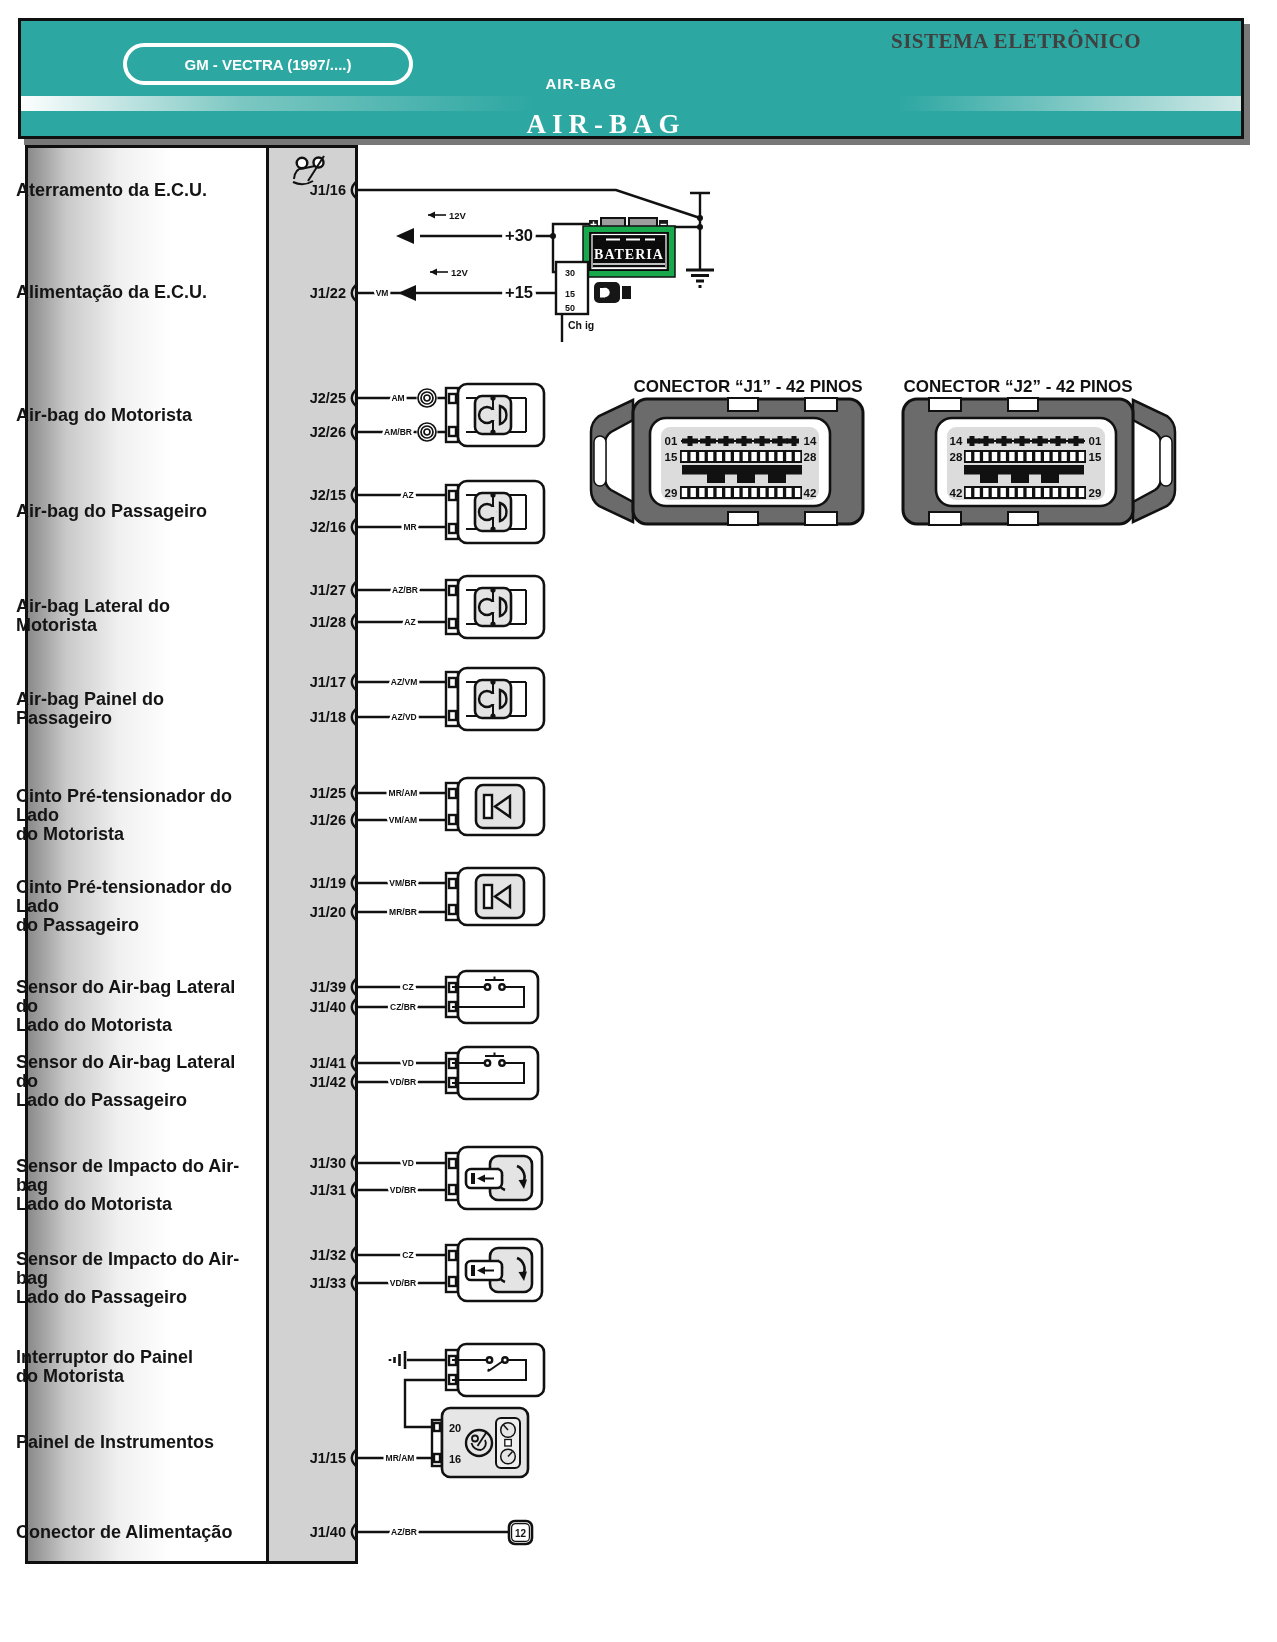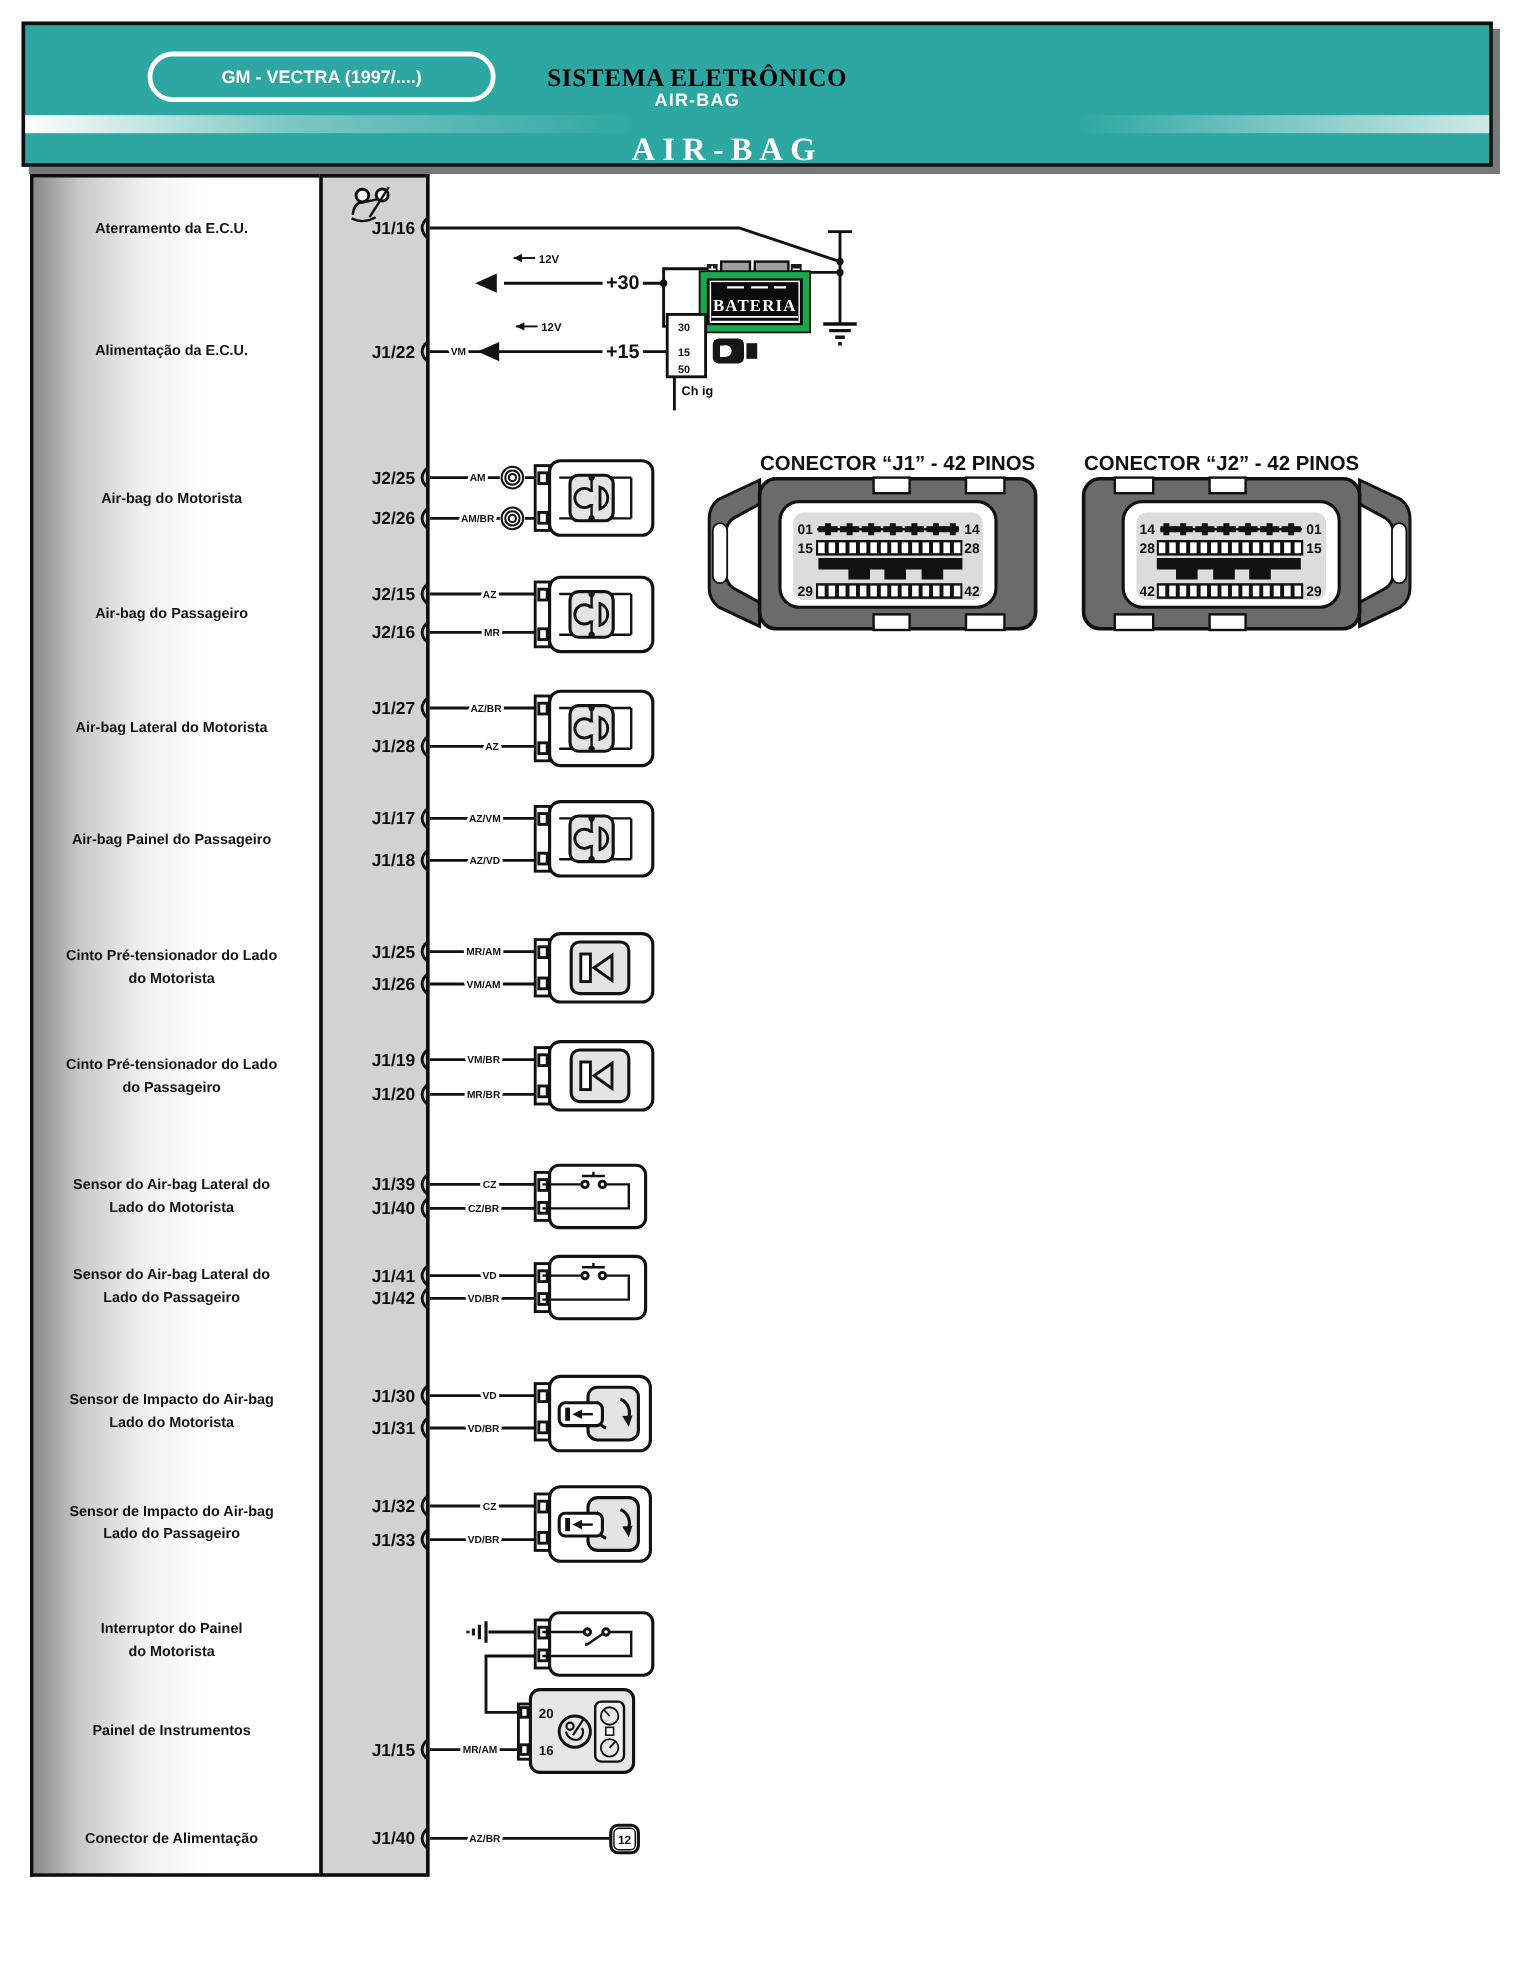--- a/index.html
+++ b/index.html
@@ -1,41 +1,41 @@
 <!DOCTYPE html>
 <html><head>
 <meta charset="utf-8">
 <style>
   html,body{margin:0;padding:0;background:#fff;}
   .page{position:relative;width:1277px;height:1642px;background:#fff;overflow:hidden;
         font-family:"Liberation Sans",sans-serif;}
   
   .header{position:absolute;left:18px;top:18px;width:1220px;height:115px;
           background:#2da7a2;border:3px solid #101010;box-shadow:6px 6px 0 #787878;}
-  .h-title{position:absolute;top:8px;left:0;width:1120px;text-align:center;
+  .h-title{position:absolute;top:8px;left:0;width:1120px;text-align:right;
            font-family:"Liberation Serif",serif;font-weight:bold;font-size:21px;
-           color:#000000;letter-spacing:.5px;margin-top:24px;}
+           color:#404040;letter-spacing:.5px;}
   .h-sub{position:absolute;top:54px;left:0;width:1120px;text-align:center;
          font-weight:bold;font-size:15px;color:#fff;letter-spacing:1px;}
   .badge{position:absolute;left:102px;top:22px;width:282px;height:34px;
          border:4px solid #fff;border-radius:24px;display:flex;align-items:center;
          justify-content:center;font-weight:bold;font-size:15px;color:#fff;}
   .stripe{position:absolute;left:0;top:75px;width:100%;height:15px;
           background:linear-gradient(90deg,#fdfefe 0%,#7cc7c2 18%,#2da7a2 42%,#2da7a2 72%,#cfe9e7 100%);}
   .banner{position:absolute;top:88px;left:0;width:1170px;text-align:center;
           font-family:"Liberation Serif",serif;font-weight:bold;font-size:27px;
           color:#fff;letter-spacing:6px;}
   
   .panel-left{position:absolute;left:25px;top:145px;width:240px;height:1413px;
               border:3px solid #0f0f0f;border-right:none;
               background:linear-gradient(90deg,#8a8a8a 0%,#c9c9c9 16%,#f0f0f0 38%,#ffffff 60%);}
   .ecu-col{position:absolute;left:266px;top:145px;width:86px;height:1413px;
            border:3px solid #0f0f0f;background:#d2d2d2;}
-  .lbl{position:absolute;left:28px;width:230px;text-align:center;
-       font-weight:bold;font-size:12px;line-height:19px;color:#141414;}
+  .lbl{position:absolute;left:16px;width:230px;text-align:left;
+       font-weight:bold;font-size:18px;line-height:19px;color:#141414;}
   .lbl span{display:block;}
   
   .overlay{position:absolute;left:0;top:0;width:1277px;height:1642px;}
   svg .w{stroke:#111;stroke-width:2.4;fill:none;}
   svg .w2{stroke:#111;stroke-width:2;fill:none;}
   svg .wt{stroke:#111;stroke-width:1.6;fill:none;}
   svg .blk{fill:#fff;stroke:#111;stroke-width:2.4;}
   svg .box{fill:#fff;stroke:#111;stroke-width:2.6;}
   svg .gry{fill:#e4e4e4;stroke:#111;stroke-width:2.6;}
   svg .dot{fill:#111;stroke:none;}

